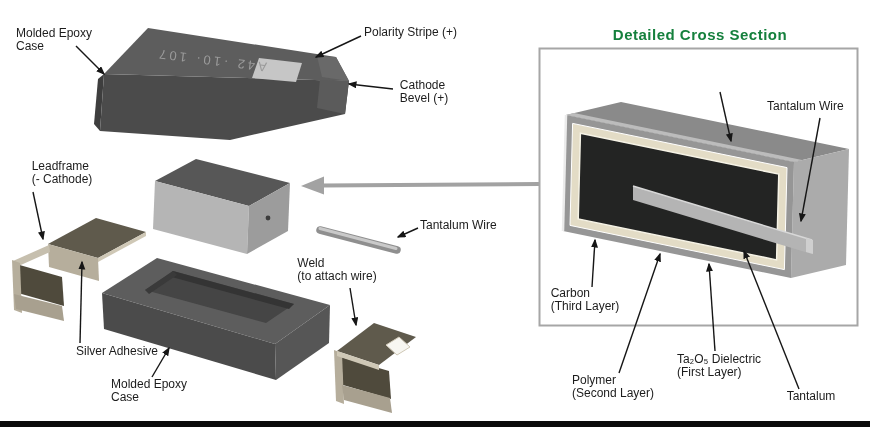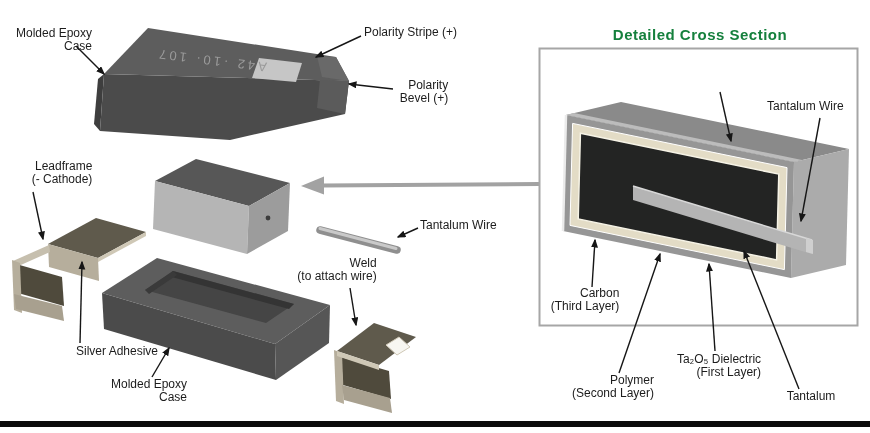--- a/index.html
+++ b/index.html
@@ -3,21 +3,21 @@
 <meta charset="utf-8">
 <style>
   html,body { margin:0; padding:0; background:#ffffff; }
   .stage {
     position:relative; width:870px; height:433px; background:#ffffff;
     font-family:"Liberation Sans","DejaVu Sans",sans-serif; overflow:hidden;
   }
   .stage svg { position:absolute; left:0; top:0; }
   .lbl {
     position:absolute; font-size:12px; line-height:13px; color:#1c1c1c;
-    white-space:pre-line; text-align:right; transform:translateX(-50%);
+    white-space:pre-line; text-align:left; transform:translateX(-50%);
   }
   .lbl.la { transform:none; text-align:center; }
   .cs-title {
     position:absolute; font-size:15px; font-weight:bold; color:#15803d;
     transform:translateX(-50%); white-space:pre; letter-spacing:.5px;
   }
 </style>
 </head>
 <body>
 
@@ -116,21 +116,21 @@
       <line x1="715" y1="351" x2="709" y2="264" marker-end="url(#ah)"></line>
       <line x1="799" y1="389" x2="744" y2="251" marker-end="url(#ah)"></line>
     </g>
 
     <rect x="0" y="421" width="870" height="6" fill="#0b0b0b"></rect>
   </svg>
 
   <div class="lbl" style="left:54px; top:27px;">Molded Epoxy
 Case</div>
   <div class="lbl la" style="left:364px; top:26px;">Polarity Stripe (+)</div>
-  <div class="lbl" style="left:424px; top:79px;">Polarity
+  <div class="lbl" style="left:424px; top:79px;">Cathode
 Bevel (+)</div>
   <div class="lbl" style="left:42px; top:160px;margin-left:20px;">Leadframe
 (- Cathode)</div>
   <div class="lbl" style="left:80px; top:345px;margin-left:37px;">Silver Adhesive</div>
   <div class="lbl la" style="left:420px; top:219px;">Tantalum Wire</div>
   <div class="lbl" style="left:337px; top:257px;">Weld
 (to attach wire)</div>
   <div class="lbl" style="left:149px; top:378px;">Molded Epoxy
 Case</div>
 

